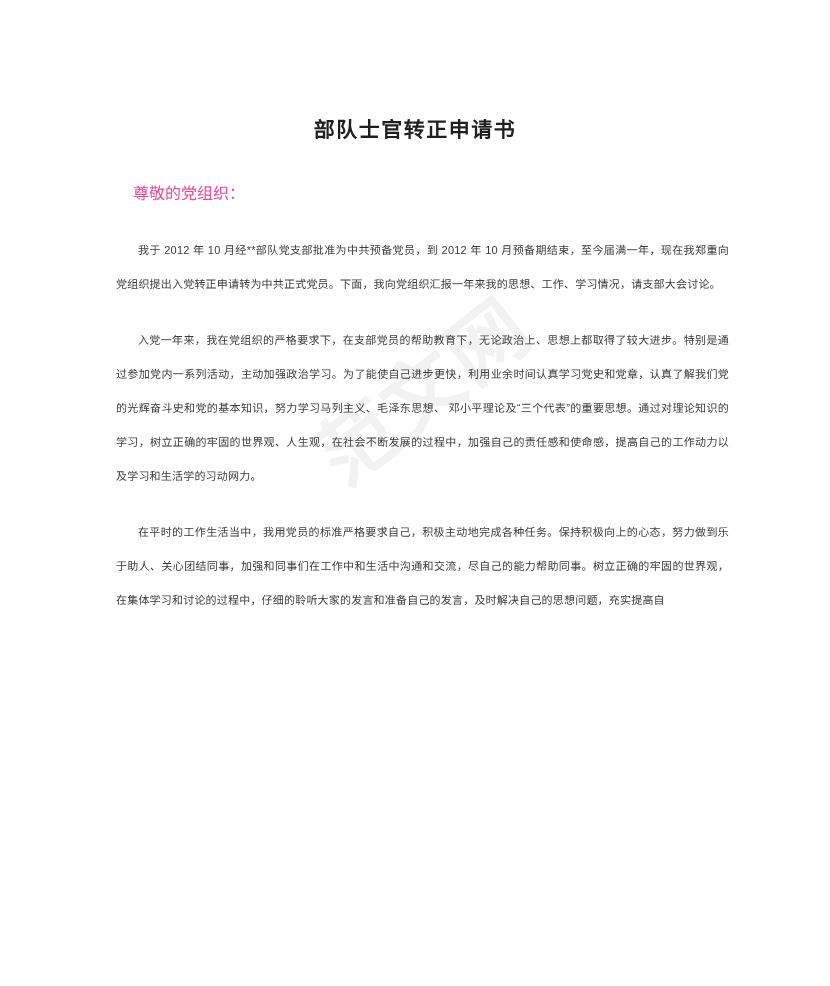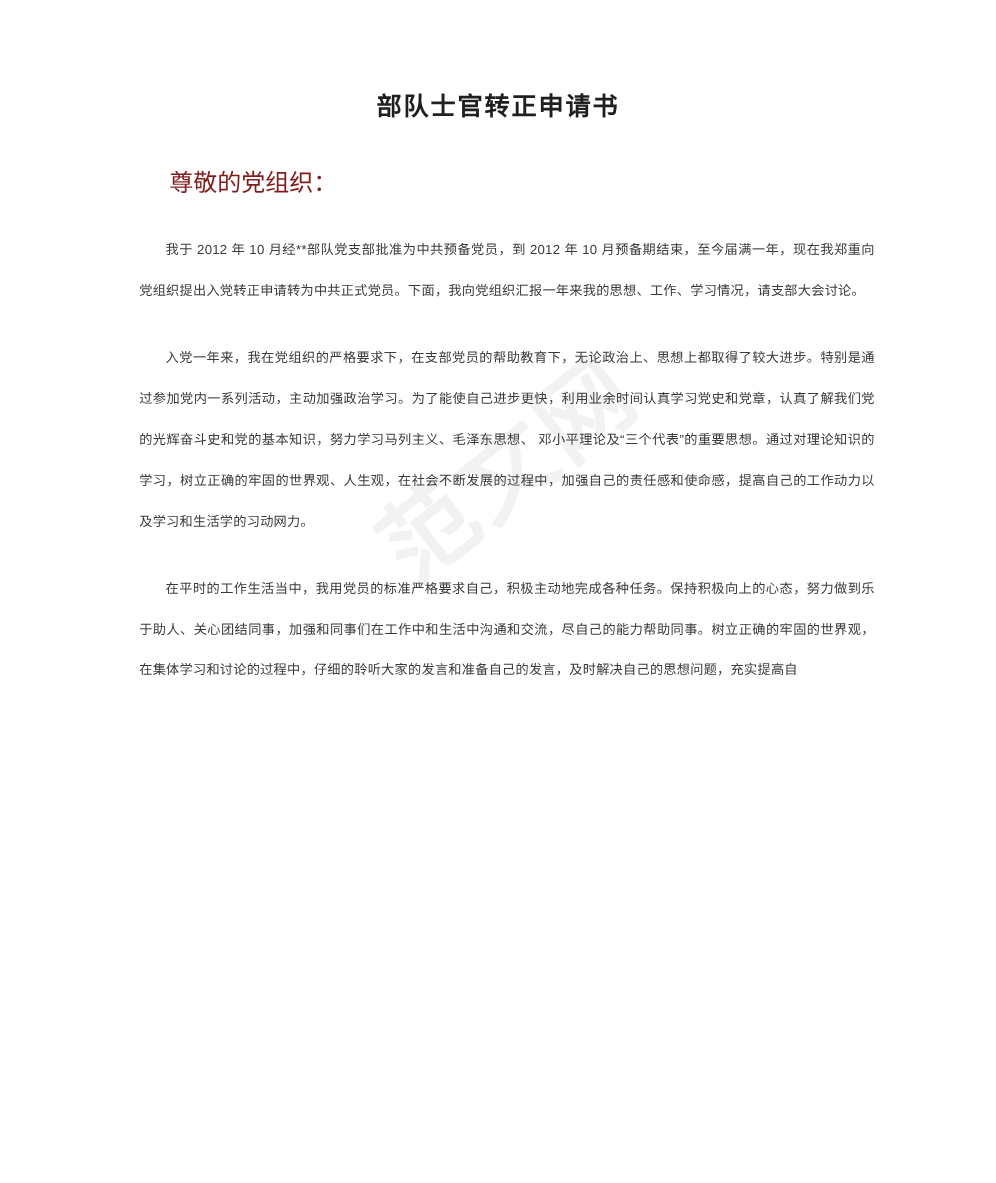--- a/index.html
+++ b/index.html
@@ -52,21 +52,21 @@
     user-select: none;
   }
 
   .content {
     position: relative;
     z-index: 1;
   }
 
   .doc-title {
     margin: 0;
-    padding-top: 72px;
+    padding-top: 113px;
     text-align: center;
     font-size: 21px;
     font-weight: 700;
     letter-spacing: 1.5px;
     color: #1f1f1f;
     font-family: "Liberation Sans", "DejaVu Sans", sans-serif;
   }
 
   .body-block {
     margin: 0 auto;
@@ -84,23 +84,23 @@
     letter-spacing: 0.2px;
   }
 
   p.para.indent {
     text-indent: 2em;
   }
 
   p.salutation {
     margin: 0 0 22px 0;
     text-indent: 2em;
-    font-size: 20px;
+    font-size: 16px;
     line-height: 34px;
-    color: #7f1d1d;
+    color: #ec4899;
   }
 
   p.gap-top {
     margin-top: 20px;
   }
 </style>
 </head>
 <body>
 
 <div class="page">

